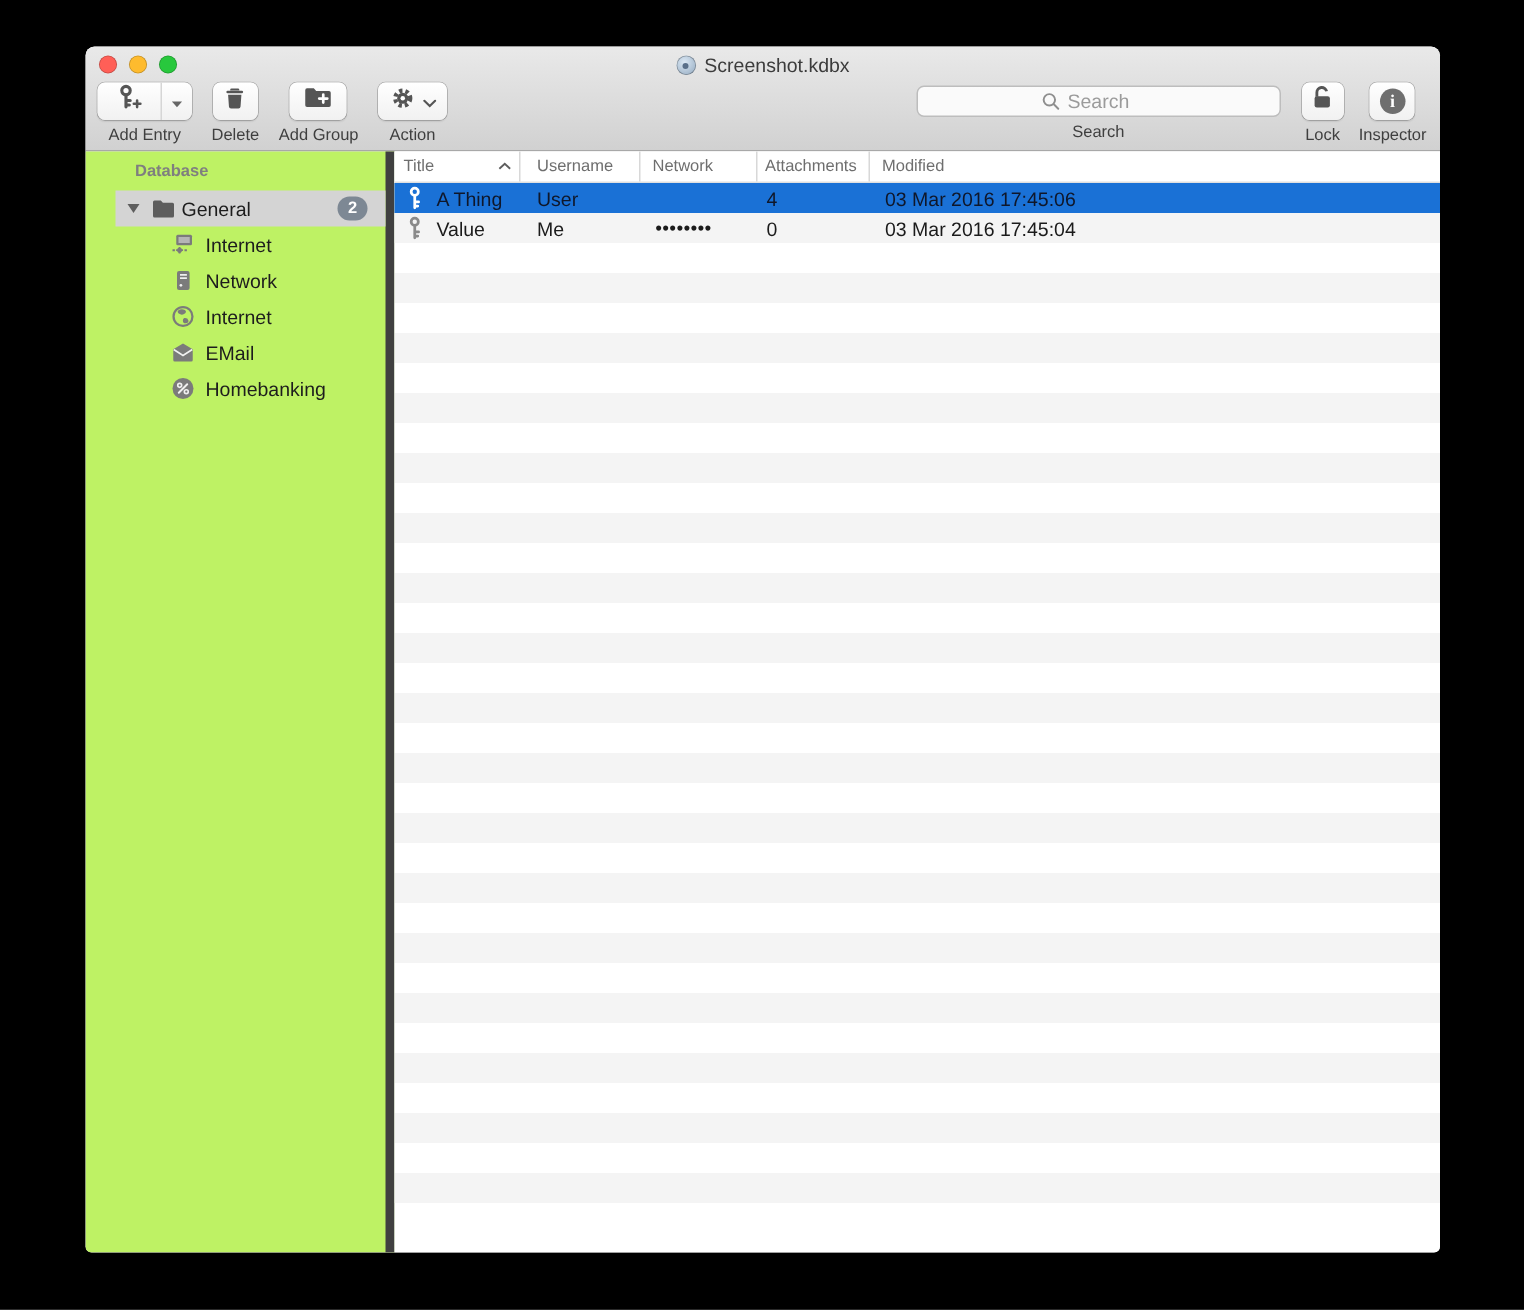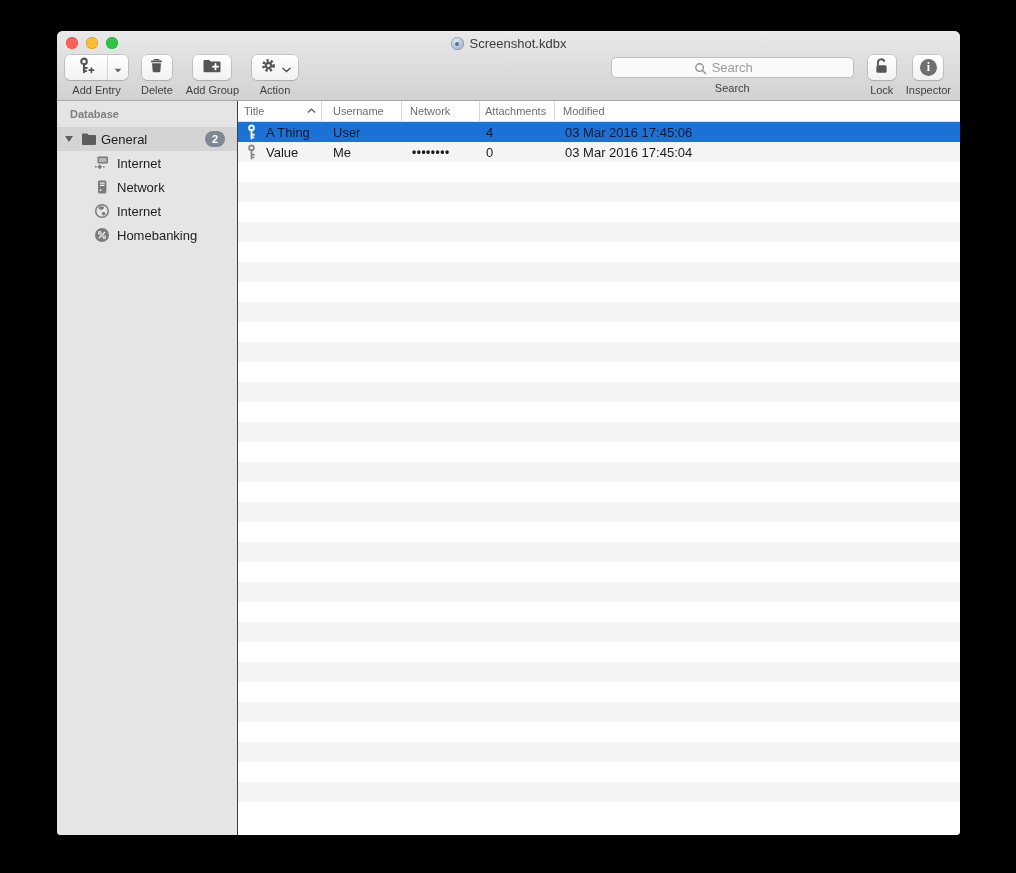--- a/index.html
+++ b/index.html
@@ -37,21 +37,21 @@
   .searchfield{position:relative;width:243px;height:21px;margin-top:2px;}
   .searchfield input{width:100%;height:100%;box-sizing:border-box;border:1px solid #bdbdbd;border-radius:5px;
     background:rgba(255,255,255,.85);font-size:13px;text-align:center;outline:none;color:#222;
     font-family:"Liberation Sans",sans-serif;}
   .searchfield input::placeholder{color:#9b9b9b;}
   .searchfield .mag{position:absolute;left:83px;top:4px;pointer-events:none;}
   .infocircle{width:17px;height:17px;border-radius:50%;background:#6f6f6f;color:#fff;
     font-family:"Liberation Serif",serif;font-weight:700;font-size:12px;display:flex;align-items:center;justify-content:center;}
   
   .content{position:absolute;top:70px;left:0;right:0;bottom:0;display:flex;}
-  .sidebar{width:180px;background:#e5e5e5;border-right:1px solid #404040;flex:none;}
+  .sidebar{width:180px;background:#bef264;border-right:6px solid #404040;flex:none;padding-left:20px;}
   .db-header{height:26px;display:flex;align-items:center;padding-left:13px;
     font-size:11px;font-weight:700;color:#7f7f7f;}
   .srow{height:24px;display:flex;align-items:center;font-size:13px;color:#1d1d1d;position:relative;}
   .srow.selected{background:#d4d4d4;}
   .disclosure{position:absolute;left:8px;width:0;height:0;border-left:4.5px solid transparent;
     border-right:4.5px solid transparent;border-top:6px solid #5e5e5e;}
   .g-icon{position:absolute;left:24px;display:flex;}
   .g-label{position:absolute;left:44px;font-weight:400;}
   .badge{position:absolute;right:12px;min-width:12px;height:16px;padding:0 4px;border-radius:9px;
     background:#7d8894;color:#fff;font-size:11px;font-weight:700;display:flex;align-items:center;justify-content:center;}
@@ -249,20 +249,29 @@
         <div class="srow">
           <span class="c-icon">
             <svg width="16" height="16" viewBox="0 0 16 16">
                 <circle cx="8" cy="8" r="6.3" fill="none" stroke="#7b7b7b" stroke-width="1.5"></circle>
                 <path d="M4.6 4.1 q2.2-1.6 4.6-.5 q1.4.8.3 2.2 q-1.8 1.6-3.6.6 q-1.9-1-1.3-2.3z M8.8 9 q2.3-.3 2.8 1.6 q.2 1.7-1.8 1.9 q-1.9 0-1.9-1.7 q0-1.4.9-1.8z" fill="#7b7b7b"></path>
               </svg>
           </span>
           <span class="c-label">Internet</span>
         </div>
 
+        <div class="srow">
+          <span class="c-icon">
+            <svg width="16" height="14" viewBox="0 0 16 14">
+                <path d="M1.5 4.8 L8 1 L14.5 4.8 V12 a1 1 0 0 1-1 1 h-11 a1 1 0 0 1-1-1 z" fill="#7b7b7b"></path>
+                <path d="M1.8 5 L8 9 L14.2 5" stroke="#f0f0f0" stroke-width="1.1" fill="none"></path>
+              </svg>
+          </span>
+          <span class="c-label">EMail</span>
+        </div>
 
         <div class="srow">
           <span class="c-icon">
             <svg width="16" height="16" viewBox="0 0 16 16">
                 <circle cx="8" cy="8" r="7" fill="#7b7b7b"></circle>
                 <path d="M5.2 10.8 L10.8 5.2" stroke="#f0f0f0" stroke-width="1.3" stroke-linecap="round"></path>
                 <circle cx="5.8" cy="5.9" r="1.3" fill="none" stroke="#f0f0f0" stroke-width="1.1"></circle>
                 <circle cx="10.2" cy="10.1" r="1.3" fill="none" stroke="#f0f0f0" stroke-width="1.1"></circle>
               </svg>
           </span>

